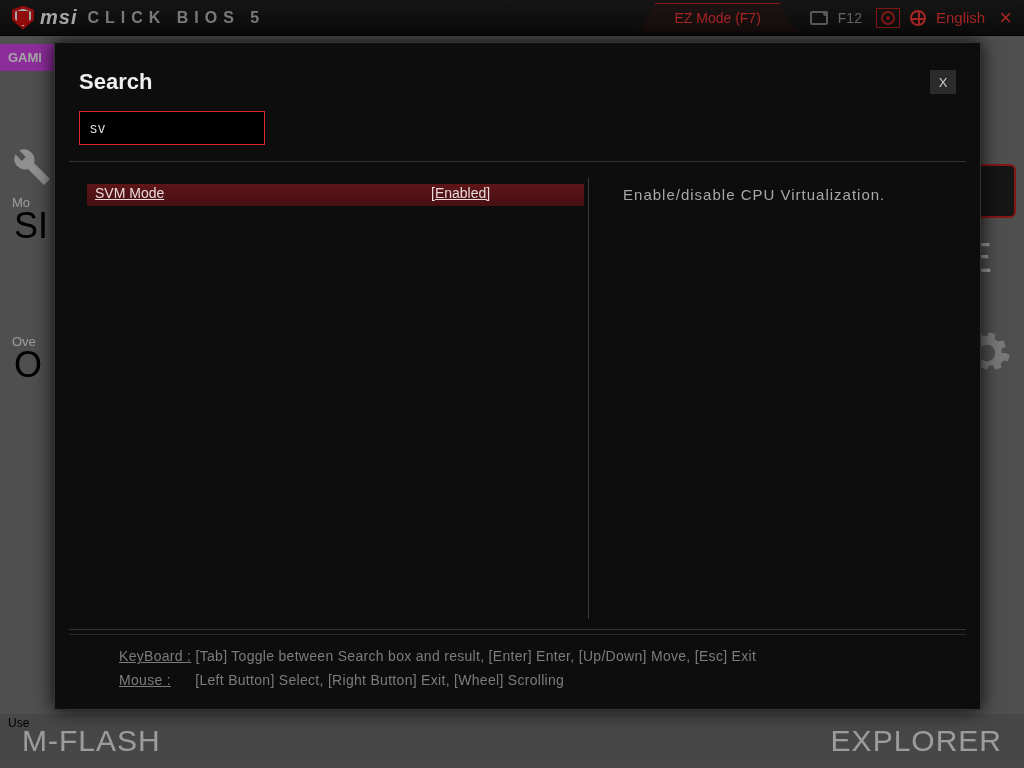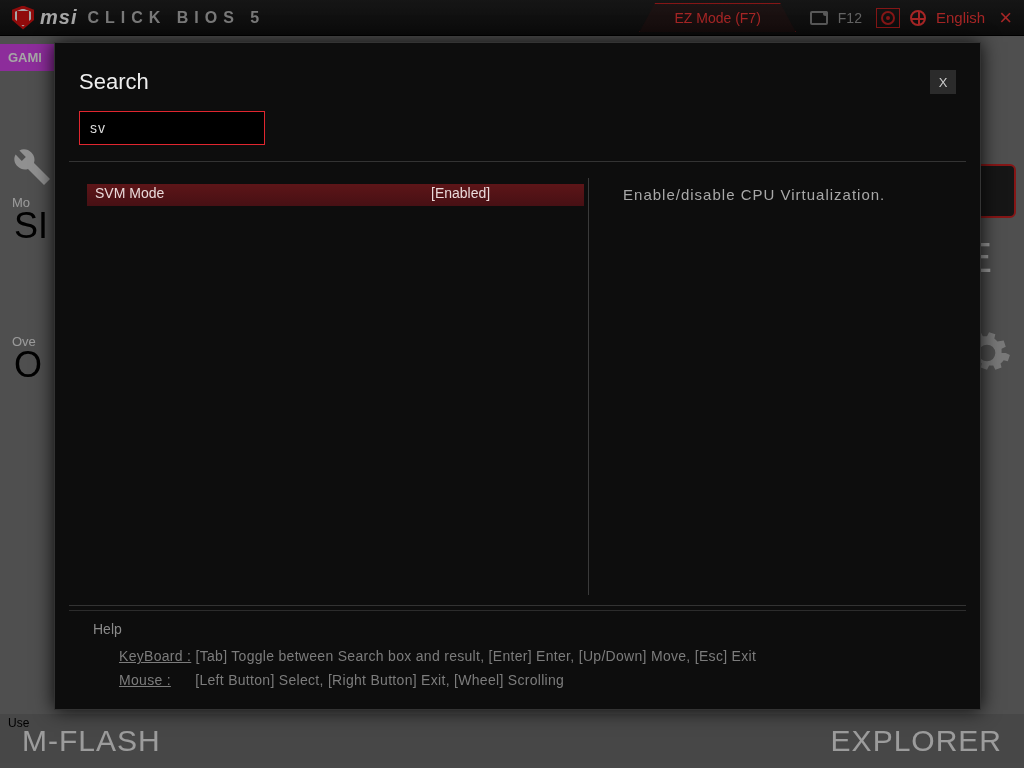--- a/index.html
+++ b/index.html
@@ -63,36 +63,36 @@
   
   .dim{position:absolute;inset:0;background:rgba(0,0,0,.35);}
 
   
   .modal{
     position:absolute; left:54px; top:42px; width:927px; height:668px;
     background:#0d0d0d; border:1px solid #333; box-shadow:0 0 18px rgba(0,0,0,.9);
     display:flex; flex-direction:column;
   }
   .m-title-row{display:flex;align-items:center;padding:26px 24px 12px;}
-  .m-title{color:#eee;font-size:22px;font-weight:400;}
+  .m-title{color:#eee;font-size:22px;font-weight:700;}
   .m-close{margin-left:auto;background:#2b2b2b;color:#ccc;width:26px;height:24px;display:flex;align-items:center;justify-content:center;font-size:13px;cursor:pointer;}
   .m-searchbar{margin:4px 24px 16px;}
   .m-input{
     width:186px;height:34px;background:#000;border:1px solid #e0262f;color:#ddd;
     font-size:14px;padding:0 10px;outline:none;letter-spacing:1px;
   }
   .m-divider{height:1px;background:#333;margin:0 14px;}
   .m-main{flex:1;display:flex;margin:16px 14px 10px;min-height:0;}
   .m-results{flex:1.55;border:0;padding:6px 12px 6px 18px;overflow:auto;}
   .m-vline{width:1px;background:#3a3a3a;margin:0 4px;}
   .m-help{flex:1;padding:6px 30px;color:#a8a8a8;font-size:15px;letter-spacing:1px;line-height:1.5;}
   .res-row{
     display:flex;align-items:center;height:22px;font-size:14px;
     background:linear-gradient(#5d1518,#471014);color:#eadada;cursor:pointer;
-    padding:0 0 4px 8px; width:505px;
+    padding:0 0 4px 8px; width:505px;text-decoration:underline;
   }
   .res-name{flex:0 0 336px;}
   .res-val{flex:1;text-align:left;}
 
   .m-footer{padding:10px 24px 16px;border-top:1px solid #2c2c2c;margin:4px 14px 0;}
   .m-footer .hlabel{color:#8a8a8a;font-size:14px;margin-bottom:8px;}
   .m-footer .line{color:#7c7c7c;font-size:14px;margin-left:26px;line-height:1.7;letter-spacing:.3px;}
   .m-footer .k{display:inline-block;min-width:72px;text-decoration:underline;}
 </style>
 </head>
@@ -161,21 +161,20 @@
       <div class="res-row">
         <span class="res-name">SVM Mode</span>
         <span class="res-val">[Enabled]</span>
       </div>
     </div>
     <div class="m-vline"></div>
     <div class="m-help">Enable/disable CPU Virtualization.</div>
   </div>
   <div class="m-divider"></div>
   <div class="m-footer">
-    <div class="hlabel">Help</div>
     <div class="line">
       <span class="k">KeyBoard :</span>
       <span>[Tab]  Toggle between Search box and result,   [Enter]  Enter,   [Up/Down]  Move,   [Esc]  Exit</span>
     </div>
     <div class="line">
       <span class="k">Mouse    :</span>
       <span>[Left Button]  Select,   [Right Button]  Exit,   [Wheel]  Scrolling</span>
     </div>
   </div>
 </div>

